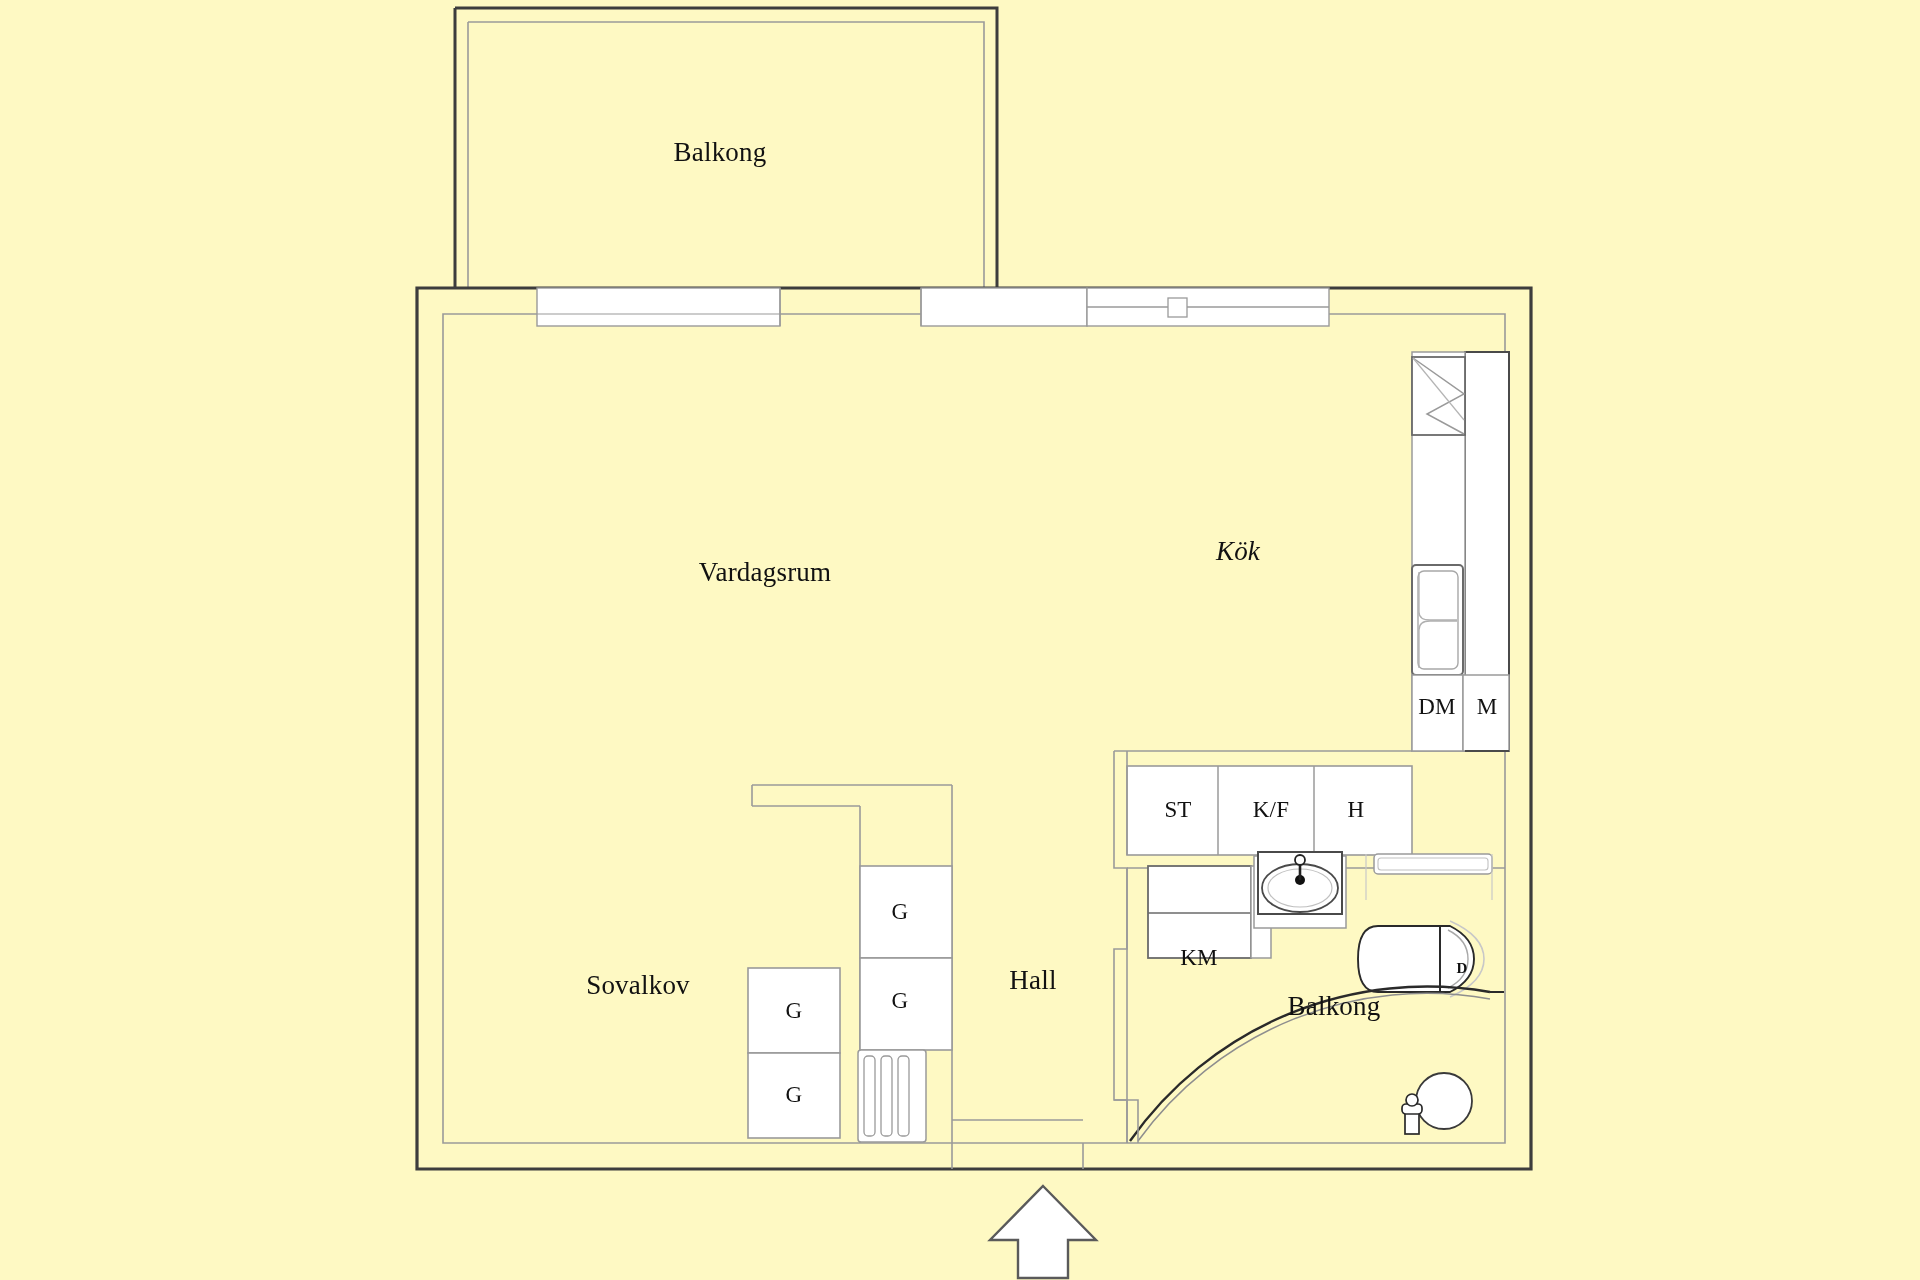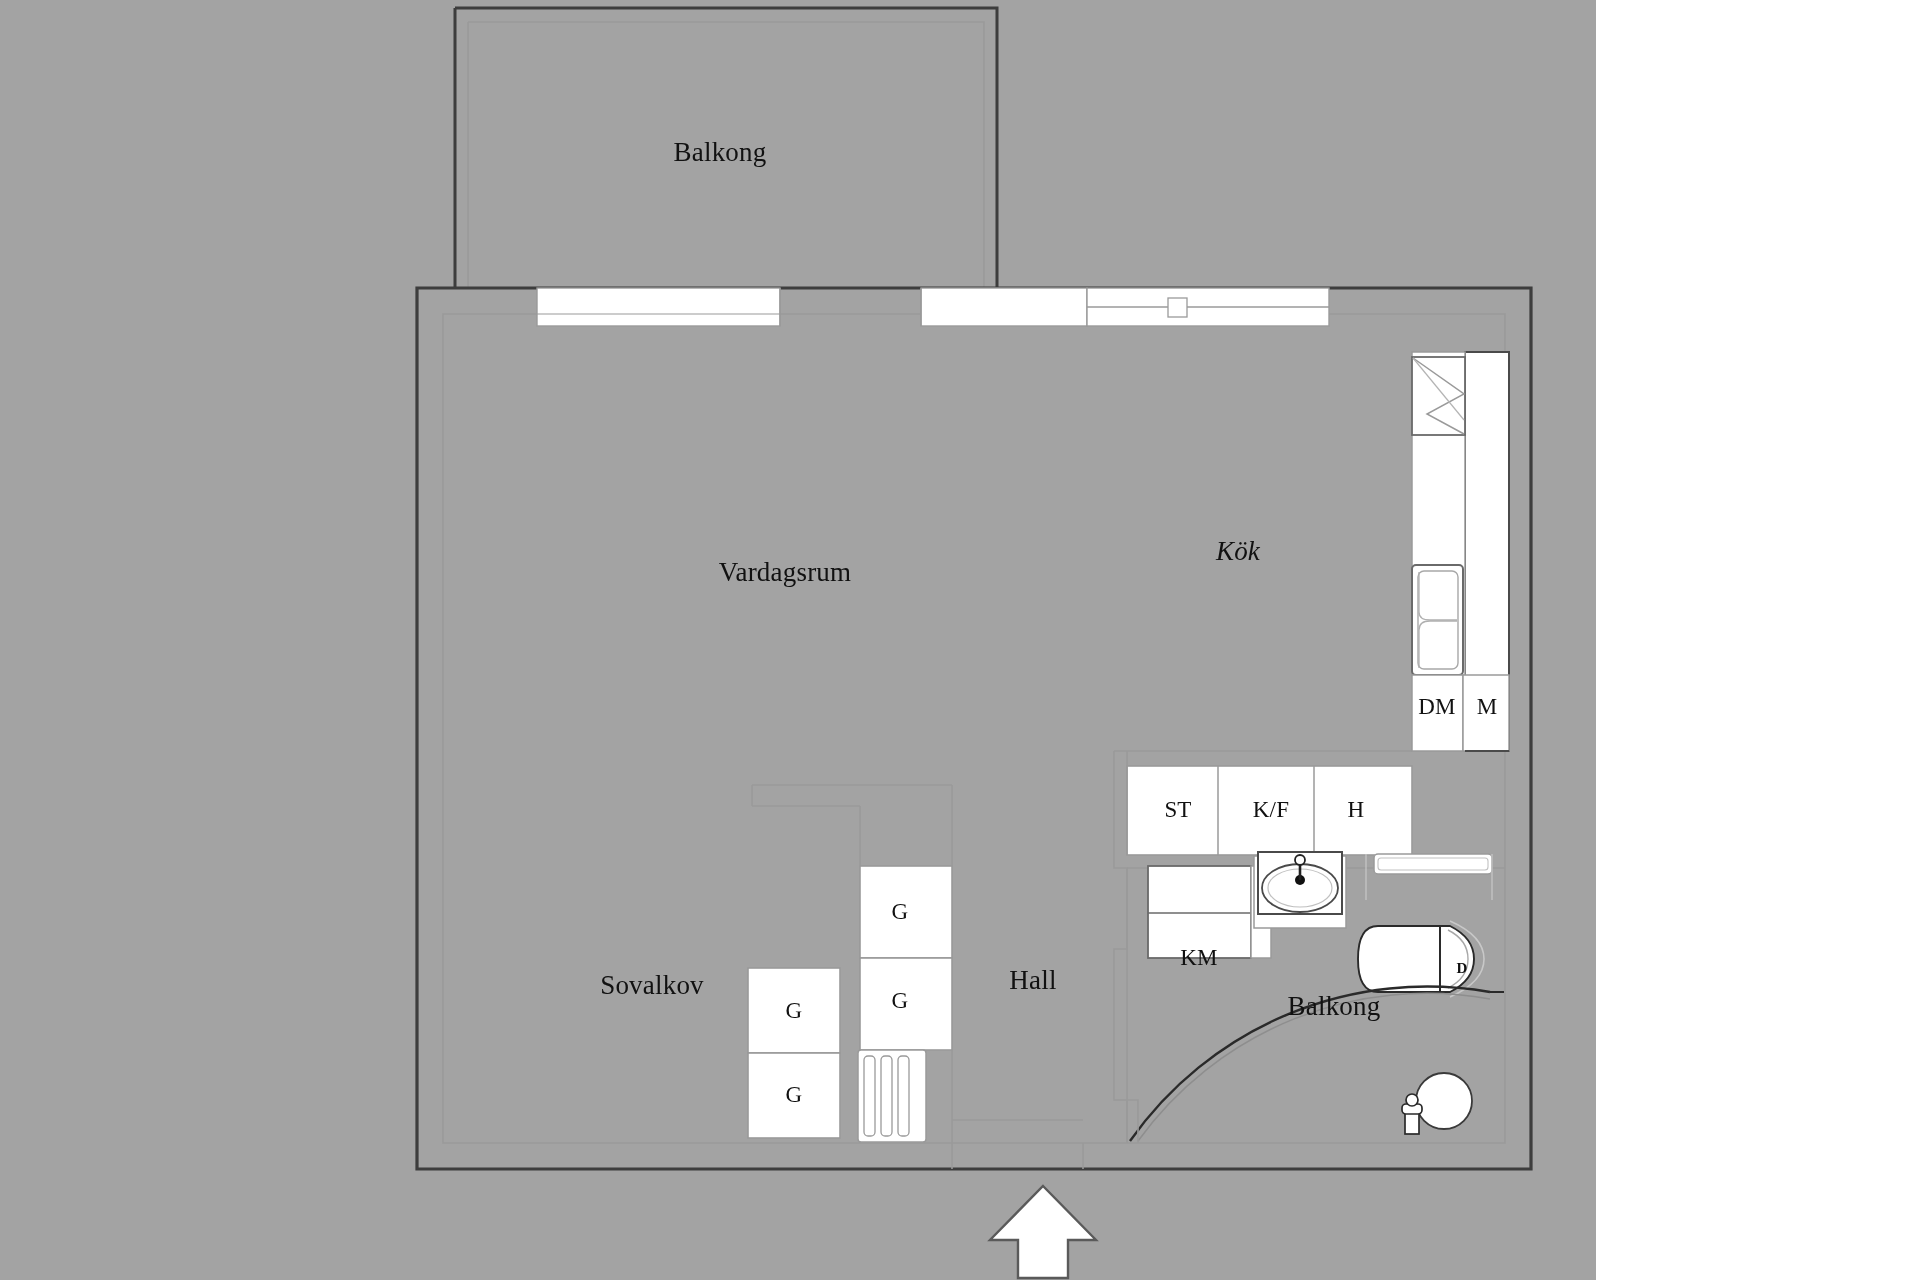--- a/index.html
+++ b/index.html
@@ -8,23 +8,23 @@
     background: #ffffff;
   }
   body {
     width: 1920px;
     height: 1280px;
     font-family: "Liberation Serif", "DejaVu Serif", serif;
     overflow: hidden;
   }
   #plan-root {
     position: relative;
-    width: 1596px;
+    width: 1920px;
     height: 1280px;
-    background: #a3a3a3;
+    background: #fef9c3;
   }
   #floorplan-svg {
     position: absolute;
     left: 0;
     top: 0;
     width: 1920px;
     height: 1280px;
     display: block;
   }
   .room-label {
@@ -208,25 +208,25 @@
     </g>
 
     <g>
       <path d="M 1043 1186 L 1096 1240 L 1068 1240 L 1068 1278 L 1018 1278 L 1018 1240 L 990 1240 Z" fill="#ffffff" stroke="#5a5a5a" stroke-width="2.4" stroke-linejoin="miter"></path>
     </g>
 
   </svg>
 
   <div class="room-label lbl-room" style="left:720px; top:152px;">Balkong</div>
 
-  <div class="room-label lbl-room" style="left:765px; top:572px;margin-left:20px;">Vardagsrum</div>
+  <div class="room-label lbl-room" style="left:765px; top:572px;">Vardagsrum</div>
 
   <div class="room-label lbl-room" style="left:1238px; top:551px;font-style:italic;">Kök</div>
 
-  <div class="room-label lbl-room" style="left:652px; top:985px;font-family:Liberation Serif, serif;">Sovalkov</div>
+  <div class="room-label lbl-room" style="left:638px; top:985px;font-family:Liberation Serif, serif;">Sovalkov</div>
 
   <div class="room-label lbl-room" style="left:1033px; top:980px;">Hall</div>
 
   <div class="room-label lbl-room" style="left:1334px; top:1006px;">Balkong</div>
 
   <div class="room-label lbl-unit" style="left:1437px; top:707px;">DM</div>
 
   <div class="room-label lbl-unit" style="left:1487px; top:707px;">M</div>
 
   <div class="room-label lbl-unit" style="left:1178px; top:810px;">ST</div>

